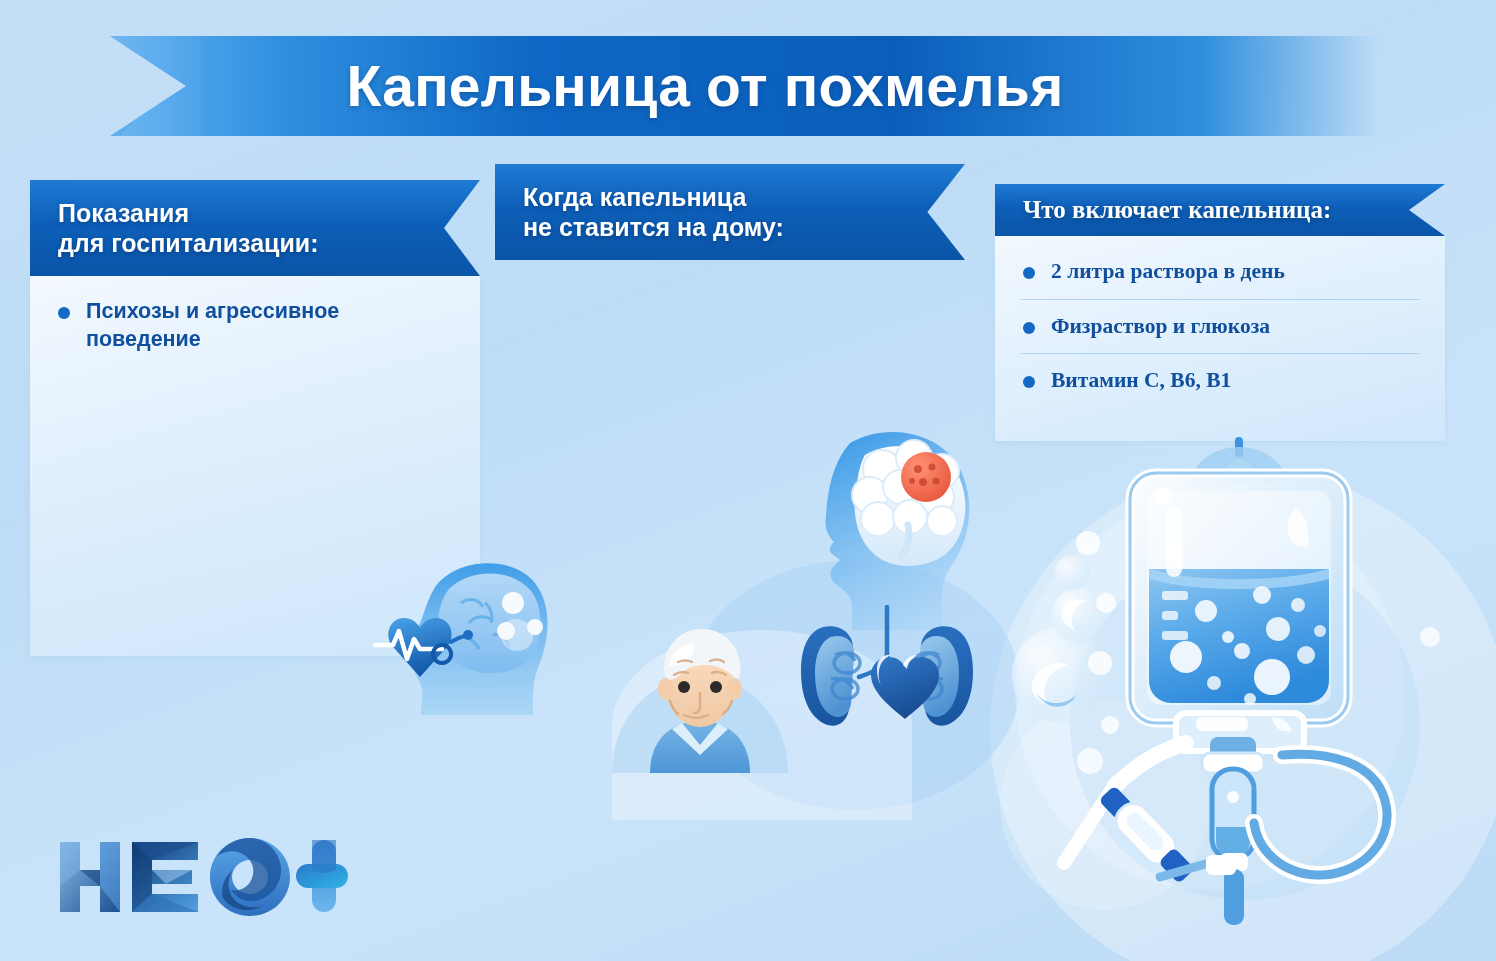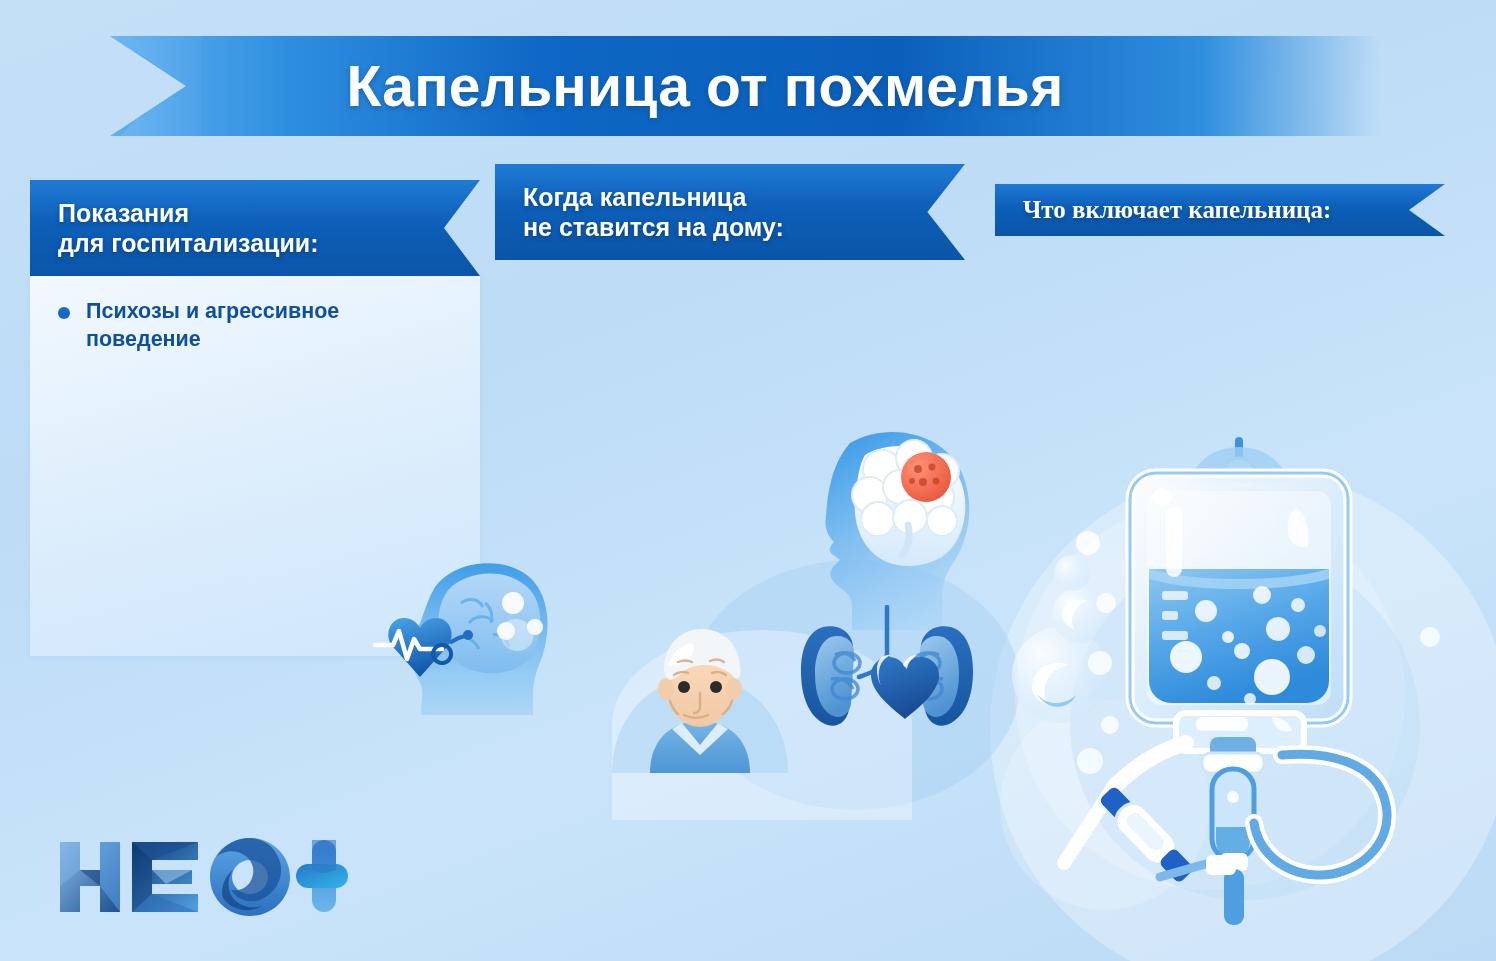--- a/index.html
+++ b/index.html
@@ -127,20 +127,27 @@
   <div class="col" id="col2">
     <div class="col-head notch">
       <h2>Когда капельница
 не ставится на дому:</h2>
     </div>
   </div>
 
   <div class="col" id="col3">
     <div class="col-head notch">
       <h2>Что включает капельница:</h2>
+    </div>
+    <div class="col-body">
+      <ul class="bullets">
+        <li>2 литра раствора в день</li>
+        <li>Физраствор и глюкоза</li>
+        <li>Витамин C, B6, B1</li>
+      </ul>
     </div>
   </div>
 
   <svg class="illus" id="illus-brainheart" viewBox="0 0 220 170">
     <defs>
       <linearGradient id="gHead1" x1="0" y1="0" x2="0" y2="1">
         <stop offset="0" stop-color="#3f9de8"></stop>
           <stop offset="1" stop-color="#9ed0f5" stop-opacity=".65"></stop>
       </linearGradient>
       <linearGradient id="gHeart1" x1="0" y1="0" x2="0.3" y2="1">

